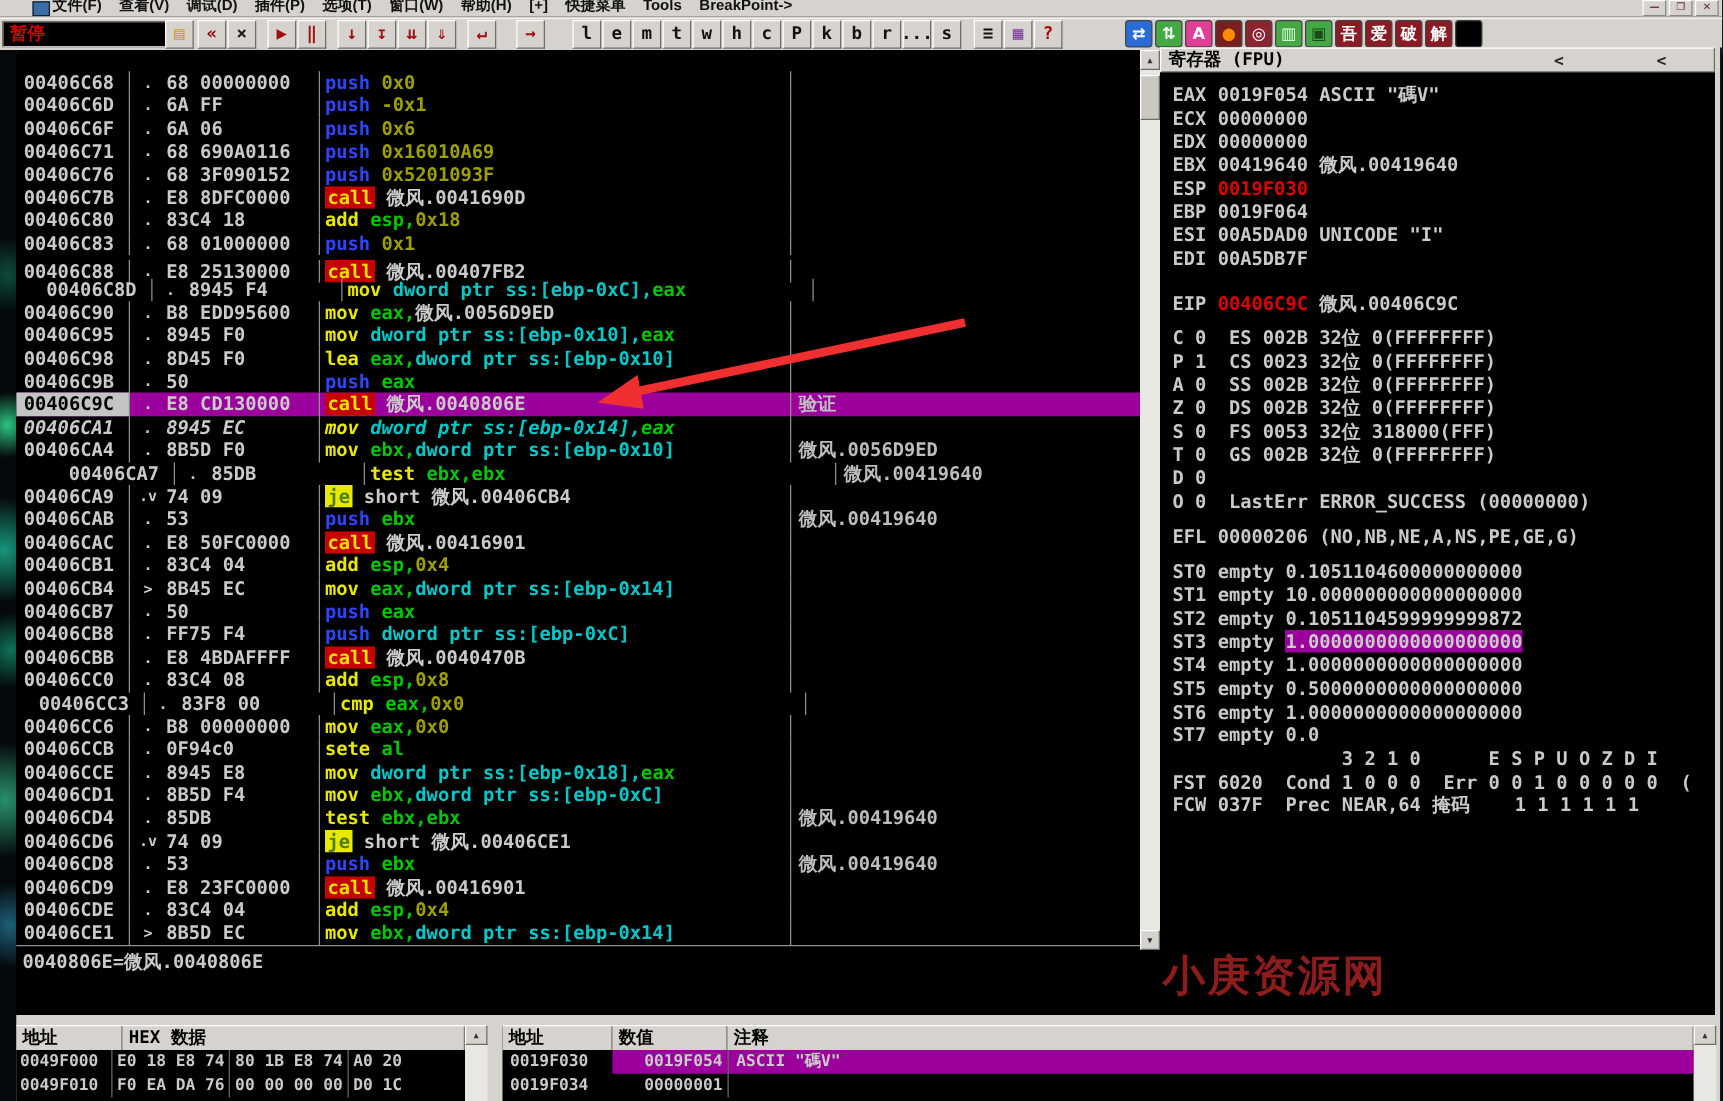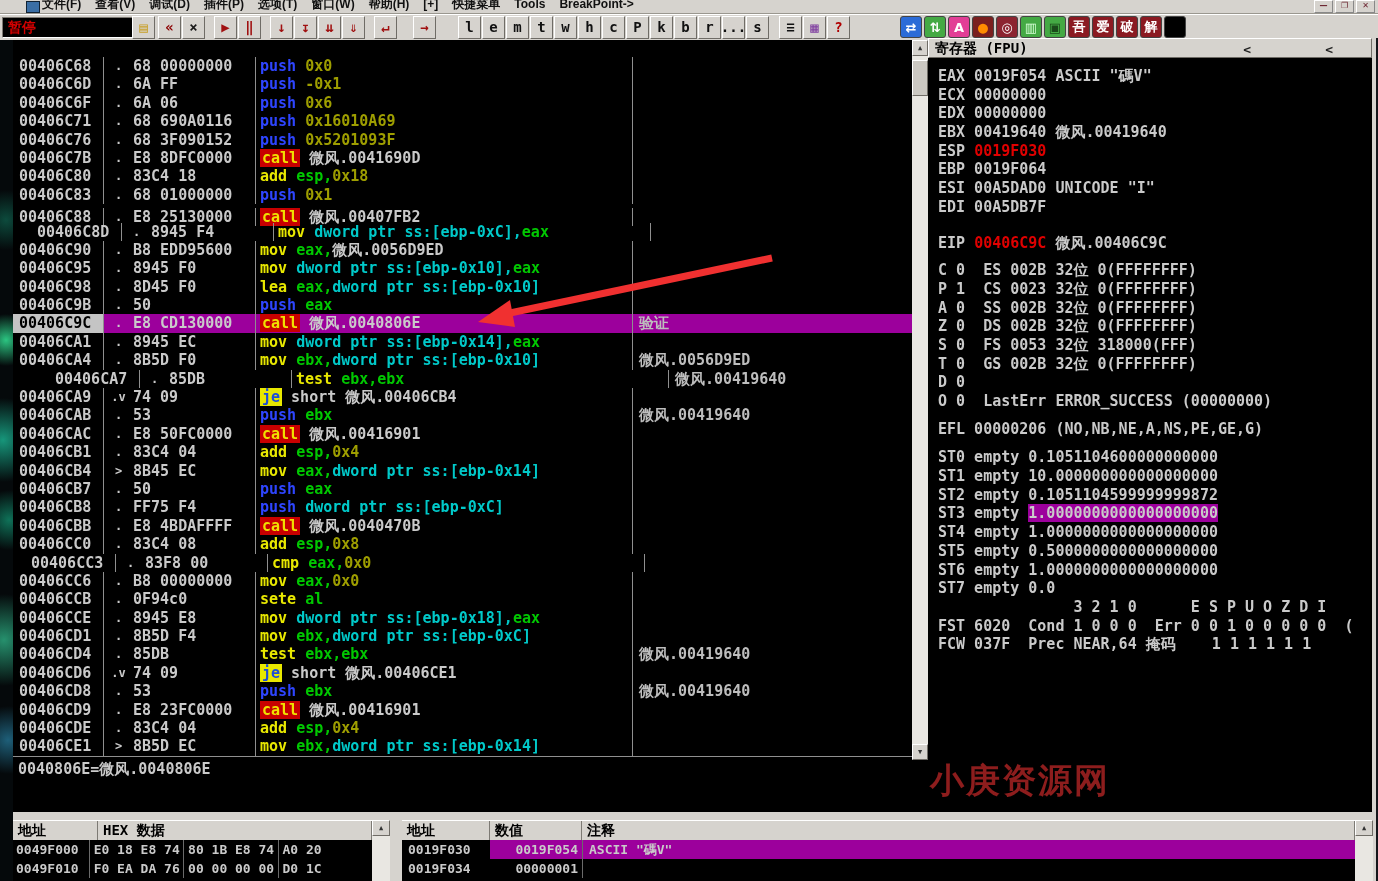--- a/index.html
+++ b/index.html
@@ -43,21 +43,21 @@
   .c-addr{width:84px;padding-left:6px;color:#CACACA;border-right:1px solid #8f8f8f;}
   .c-flag{width:29px;text-align:center;color:#CACACA;font-size:12px;}
   .c-hex{width:122px;color:#CACACA;border-right:1px solid #8f8f8f;}
   .c-instr{width:372px;padding-left:4px;border-right:1px solid #8f8f8f;overflow:hidden;}
   .c-cmt{flex:1;color:#BDBDBD;padding-left:6px;overflow:hidden;}
   .drow.sel{background:#9C009C;}
   .drow.sel .c-addr{background:#C4C4C4;color:#000;}
   .tk-b{color:#2E45FF;}.tk-y{color:#E8E800;}.tk-g{color:#00C800;}.tk-c{color:#00C9C9;}
   .tk-i{color:#9E9E00;}.tk-w{color:#CACACA;}
   .tk-cl{background:#C80000;color:#F0E000;padding:0 2px;}
-  .tk-je{background:#E8E800;color:#1d4ed8;padding:0 2px;}
+  .tk-je{background:#E8E800;color:#4d7c0f;padding:0 2px;}
   .infopane{position:absolute;left:13px;top:756px;width:899px;height:56px;background:#000;
             border-top:1px solid #8f8f8f;color:#CACACA;font-size:15px;padding:3px 0 0 5px;box-sizing:border-box;}
   
   .vscroll{position:absolute;background:#E9E7E2;}
   .sbtn{width:100%;height:16px;background:#D6D3CE;border:1px solid #6f6c66;border-top-color:#fff;border-left-color:#fff;
         box-sizing:border-box;font-size:7px;color:#333;display:flex;align-items:center;justify-content:center;}
   .sthumb{position:absolute;left:0;width:100%;height:36px;background:#CBC8C2;border:1px solid #6f6c66;
           border-top-color:#fff;border-left-color:#fff;box-sizing:border-box;}
   
   .regtitle{position:absolute;left:928px;top:38px;width:444px;height:20px;background:#D6D3CE;
@@ -162,21 +162,21 @@
       <div class="drow" style="top: 108.95px;"><span class="c-addr">00406C7B</span><span class="c-flag">.</span><span class="c-hex">E8 8DFC0000</span><span class="c-instr"><span class="tk-cl">call</span><span class="tk-w"> 微风.0041690D</span></span><span class="c-cmt"></span></div>
       <div class="drow" style="top: 127.34px;"><span class="c-addr">00406C80</span><span class="c-flag">.</span><span class="c-hex">83C4 18</span><span class="c-instr"><span class="tk-y">add </span><span class="tk-g">esp,</span><span class="tk-i">0x18</span></span><span class="c-cmt"></span></div>
       <div class="drow" style="top: 145.73px;"><span class="c-addr">00406C83</span><span class="c-flag">.</span><span class="c-hex">68 01000000</span><span class="c-instr"><span class="tk-b">push </span><span class="tk-i">0x1</span></span><span class="c-cmt"></span></div>
       <div class="drow" style="top: 168px;"><span class="c-addr">00406C88</span><span class="c-flag">.</span><span class="c-hex">E8 25130000</span><span class="c-instr"><span class="tk-cl">call</span><span class="tk-w"> 微风.00407FB2</span></span><span class="c-cmt"></span></div>
       <div class="drow" style="top: 182.51px; padding-left: 18px;"><span class="c-addr">00406C8D</span><span class="c-flag">.</span><span class="c-hex">8945 F4</span><span class="c-instr"><span class="tk-y">mov </span><span class="tk-c">dword ptr ss:[ebp-0xC],</span><span class="tk-g">eax</span></span><span class="c-cmt"></span></div>
       <div class="drow" style="top: 200.9px;"><span class="c-addr">00406C90</span><span class="c-flag">.</span><span class="c-hex">B8 EDD95600</span><span class="c-instr"><span class="tk-y">mov </span><span class="tk-g">eax,</span><span class="tk-w">微风.0056D9ED</span></span><span class="c-cmt"></span></div>
       <div class="drow" style="top: 219.29px;"><span class="c-addr">00406C95</span><span class="c-flag">.</span><span class="c-hex">8945 F0</span><span class="c-instr"><span class="tk-y">mov </span><span class="tk-c">dword ptr ss:[ebp-0x10],</span><span class="tk-g">eax</span></span><span class="c-cmt"></span></div>
       <div class="drow" style="top: 237.68px;"><span class="c-addr">00406C98</span><span class="c-flag">.</span><span class="c-hex">8D45 F0</span><span class="c-instr"><span class="tk-y">lea </span><span class="tk-g">eax,</span><span class="tk-c">dword ptr ss:[ebp-0x10]</span></span><span class="c-cmt"></span></div>
       <div class="drow" style="top: 256.07px;"><span class="c-addr">00406C9B</span><span class="c-flag">.</span><span class="c-hex">50</span><span class="c-instr"><span class="tk-b">push </span><span class="tk-g">eax</span></span><span class="c-cmt"></span></div>
       <div class="drow sel" style="top: 274.46px;"><span class="c-addr">00406C9C</span><span class="c-flag">.</span><span class="c-hex">E8 CD130000</span><span class="c-instr"><span class="tk-cl">call</span><span class="tk-w"> 微风.0040806E</span></span><span class="c-cmt">验证</span></div>
-      <div class="drow" style="top: 292.85px;"><span class="c-addr">00406CA1</span><span class="c-flag">.</span><span class="c-hex">8945 EC</span><span class="c-instr"><span class="tk-y">mov </span><span class="tk-c">dword ptr ss:[ebp-0x14],</span><span class="tk-g">eax</span></span><span class="c-cmt"></span></div>
+      <div class="drow" style="top: 292.85px; font-style: italic;"><span class="c-addr">00406CA1</span><span class="c-flag">.</span><span class="c-hex">8945 EC</span><span class="c-instr"><span class="tk-y">mov </span><span class="tk-c">dword ptr ss:[ebp-0x14],</span><span class="tk-g">eax</span></span><span class="c-cmt"></span></div>
       <div class="drow" style="top: 311.24px;"><span class="c-addr">00406CA4</span><span class="c-flag">.</span><span class="c-hex">8B5D F0</span><span class="c-instr"><span class="tk-y">mov </span><span class="tk-g">ebx,</span><span class="tk-c">dword ptr ss:[ebp-0x10]</span></span><span class="c-cmt">微风.0056D9ED</span></div>
       <div class="drow" style="top: 329.63px; margin-left: 36px;"><span class="c-addr">00406CA7</span><span class="c-flag">.</span><span class="c-hex">85DB</span><span class="c-instr"><span class="tk-y">test </span><span class="tk-g">ebx,ebx</span></span><span class="c-cmt">微风.00419640</span></div>
       <div class="drow" style="top: 348.02px;"><span class="c-addr">00406CA9</span><span class="c-flag">.v</span><span class="c-hex">74 09</span><span class="c-instr"><span class="tk-je">je</span><span class="tk-w"> short 微风.00406CB4</span></span><span class="c-cmt"></span></div>
       <div class="drow" style="top: 366.41px;"><span class="c-addr">00406CAB</span><span class="c-flag">.</span><span class="c-hex">53</span><span class="c-instr"><span class="tk-b">push </span><span class="tk-g">ebx</span></span><span class="c-cmt">微风.00419640</span></div>
       <div class="drow" style="top: 384.8px;"><span class="c-addr">00406CAC</span><span class="c-flag">.</span><span class="c-hex">E8 50FC0000</span><span class="c-instr"><span class="tk-cl">call</span><span class="tk-w"> 微风.00416901</span></span><span class="c-cmt"></span></div>
       <div class="drow" style="top: 403.19px;"><span class="c-addr">00406CB1</span><span class="c-flag">.</span><span class="c-hex">83C4 04</span><span class="c-instr"><span class="tk-y">add </span><span class="tk-g">esp,</span><span class="tk-i">0x4</span></span><span class="c-cmt"></span></div>
       <div class="drow" style="top: 421.58px;"><span class="c-addr">00406CB4</span><span class="c-flag">&gt;</span><span class="c-hex">8B45 EC</span><span class="c-instr"><span class="tk-y">mov </span><span class="tk-g">eax,</span><span class="tk-c">dword ptr ss:[ebp-0x14]</span></span><span class="c-cmt"></span></div>
       <div class="drow" style="top: 439.97px;"><span class="c-addr">00406CB7</span><span class="c-flag">.</span><span class="c-hex">50</span><span class="c-instr"><span class="tk-b">push </span><span class="tk-g">eax</span></span><span class="c-cmt"></span></div>
       <div class="drow" style="top: 458.36px;"><span class="c-addr">00406CB8</span><span class="c-flag">.</span><span class="c-hex">FF75 F4</span><span class="c-instr"><span class="tk-b">push </span><span class="tk-c">dword ptr ss:[ebp-0xC]</span></span><span class="c-cmt"></span></div>
       <div class="drow" style="top: 476.75px;"><span class="c-addr">00406CBB</span><span class="c-flag">.</span><span class="c-hex">E8 4BDAFFFF</span><span class="c-instr"><span class="tk-cl">call</span><span class="tk-w"> 微风.0040470B</span></span><span class="c-cmt"></span></div>

